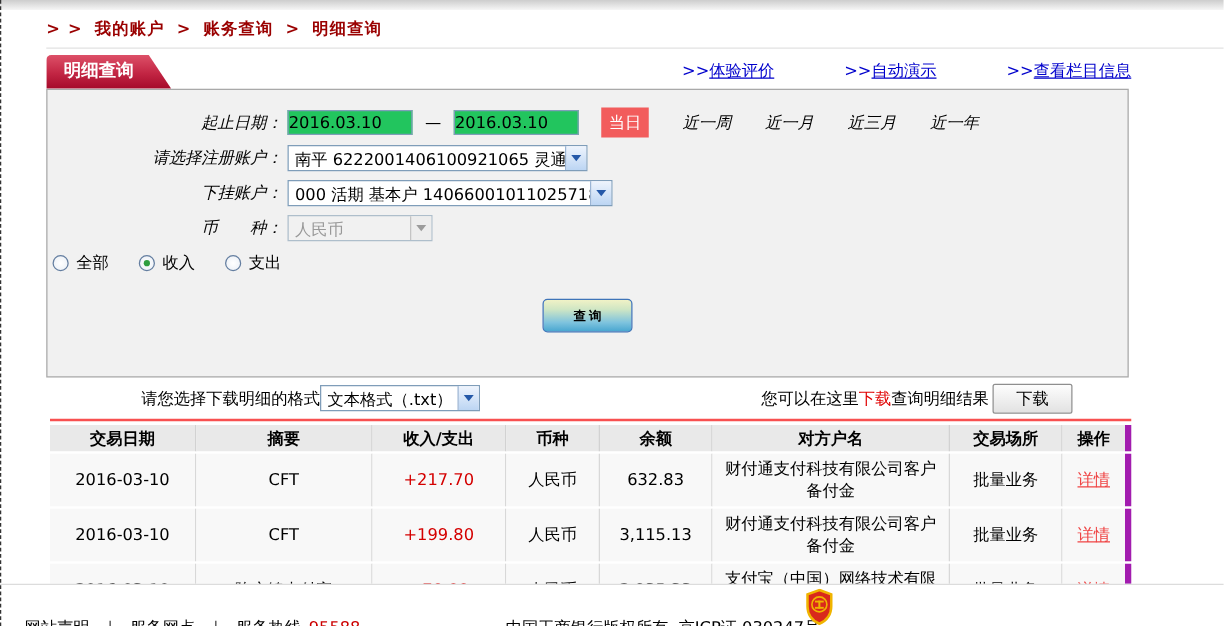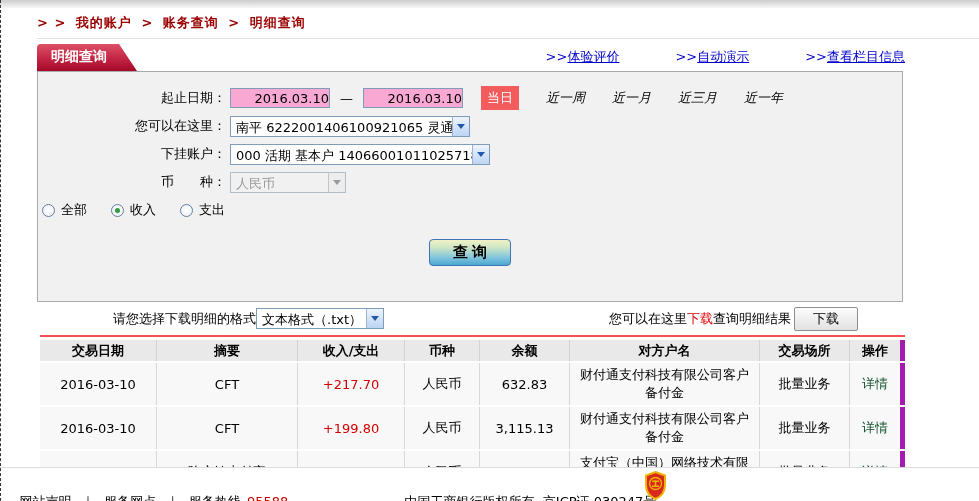--- a/index.html
+++ b/index.html
@@ -27,23 +27,23 @@
     clip-path:polygon(0 0, calc(100% - 18px) 0, 100% 100%, 0 100%);
   }
   .toplinks { margin-left:auto; display:flex; gap:56px; padding-bottom:5px; }
   .toplinks a { color:#0000cc; text-decoration:none; cursor:pointer; white-space:nowrap; }
   .toplinks a .lbl { text-decoration:underline; }
 
   
   .panel { margin-left:37px; width:866px; height:231px; background:#f1f1f1;
     border:1px solid #a9a9a9; padding-top:15px; }
   .frow { display:flex; align-items:center; height:22px; margin-bottom:6px; }
-  .flabel { width:188px; text-align:right; white-space:pre; }
-  .dateinput { width:100px; height:20px; border:1px solid #7f9db9; background:#f9a8d4;
-    text-align:right; font-size:13px; font-family:inherit; margin-left:4px; }
+  .flabel { width:188px; text-align:right; white-space:pre;font-style:italic; }
+  .dateinput { width:100px; height:20px; border:1px solid #7f9db9; background:#22c55e;
+    text-align:left; font-size:13px; font-family:inherit; margin-left:4px; }
   .dash { margin:0 10px; }
   .today { background:#f25c5c; color:#fff; border:none; font-size:13px; font-family:inherit;
     padding:3px 6px; margin-left:18px; cursor:pointer; }
   .qr { margin-left:27px; cursor:pointer;font-style:italic; }
 
   .selectbox { display:flex; align-items:stretch; border:1px solid #7f9db9; background:#fff;
     height:21px; margin-left:4px; cursor:pointer; }
   .selectbox .txt { padding:2px 5px 0 5px; white-space:nowrap; overflow:hidden; flex:1; }
   .selectbox .arrow { width:17px; border-left:1px solid #9ab4d4;
     background:linear-gradient(to bottom,#eef4fd,#bcd5f3);
@@ -57,23 +57,23 @@
   .cur-select .arrow::after { border-top-color:#9b9b9b; }
   .snapshot { margin-left:13px; color:#0000cc; text-decoration:underline; cursor:pointer; }
 
   .radio-item { display:flex; align-items:center; cursor:pointer; margin-right:24px; }
   .radio { width:13px; height:13px; border:1px solid #647ea0; border-radius:50%;
     background:radial-gradient(#fff,#e9eef5); position:relative; margin-right:6px; }
   .radio.sel::after { content:''; position:absolute; left:3px; top:3px; width:5px; height:5px;
     border-radius:50%; background:#2f9e3f; }
 
   .btnrow { display:flex; justify-content:center; margin-top:18px; }
-  .query-btn { width:82px; height:27px; border:1px solid #3f74b8; border-radius:4px;
+  .query-btn { width:72px; height:27px; border:1px solid #3f74b8; border-radius:4px;
     background:linear-gradient(to bottom,#f0f2c6 0%,#cfe6c4 30%,#7ec3de 72%,#4aa7d0 100%);
-    font-size:15px; font-weight:bold; font-family:Liberation Sans, sans-serif; cursor:pointer; }
+    font-size:10px; font-weight:bold; font-family:Liberation Serif, serif; cursor:pointer; }
 
   
   .dlrow { margin-left:37px; width:866px; height:33px; display:flex; align-items:center; }
   .fmt-label { margin-left:76px; }
   .dl-right { margin-left:auto; margin-right:45px; display:flex; align-items:center; }
   .dl-link { color:#e00000; cursor:pointer; }
   .dl-btn { width:64px; height:24px; border:1px solid #8e8e8e; border-radius:2px;
     background:linear-gradient(to bottom,#fdfdfd,#e2e2e2); font-size:13px; font-family:inherit;
     margin-left:3px; cursor:pointer; }
 
@@ -81,21 +81,21 @@
 
   
   table { margin:1px 0 0 40px; width:865px; border-collapse:separate; border-spacing:0 2px;
     font-size:13px; table-layout:fixed; }
   th { background:#e9e9e9; height:21px; font-weight:bold; font-size:13px;
     border-right:1px solid #d2d2d2; }
   td { background:#f8f8f8; text-align:center; padding:3px 4px; height:33px;
     border-right:1px solid #d8d8d8; }
   th:last-child, td:last-child { border-right:5px solid #a21caf; }
   .amount { color:#d40000; }
-  .detail { color:#14532d; cursor:pointer; }
+  .detail { color:#ef4444; text-decoration:underline; cursor:pointer; }
 
   
   .footer { position:absolute; left:0; right:0; bottom:0; height:34px;
     border-top:1px solid #dcdcdc; background:#fff; }
   .f-left { position:absolute; left:3px; top:10px; white-space:pre; }
   .f-left .sep { margin:0 10px; }
   .f-left a { color:#000; text-decoration:none; cursor:pointer; }
   .hotline-num { color:#cc0000; margin-left:6px; }
   .f-center { position:absolute; left:388px; top:10px; white-space:pre; }
   .f-badge { position:absolute; left:644px; top:3px; cursor:pointer; }
@@ -132,21 +132,21 @@
     <span class="dash">—</span>
     <input class="dateinput" style="margin-left: 0px;" value="2016.03.10">
     <button class="today">当日</button>
     <span class="qr">近一周</span>
     <span class="qr">近一月</span>
     <span class="qr">近三月</span>
     <span class="qr">近一年</span>
   </div>
 
   <div class="frow">
-    <span class="flabel">您可以在这里：</span>
+    <span class="flabel">请选择注册账户：</span>
     <div class="selectbox reg-select">
       <span class="txt">南平 6222001406100921065 灵通卡</span>
       <span class="arrow"></span>
     </div>
   </div>
 
   <div class="frow">
     <span class="flabel">下挂账户：</span>
     <div class="selectbox sub-select">
       <span class="txt">000 活期 基本户 1406600101102571848</span>

